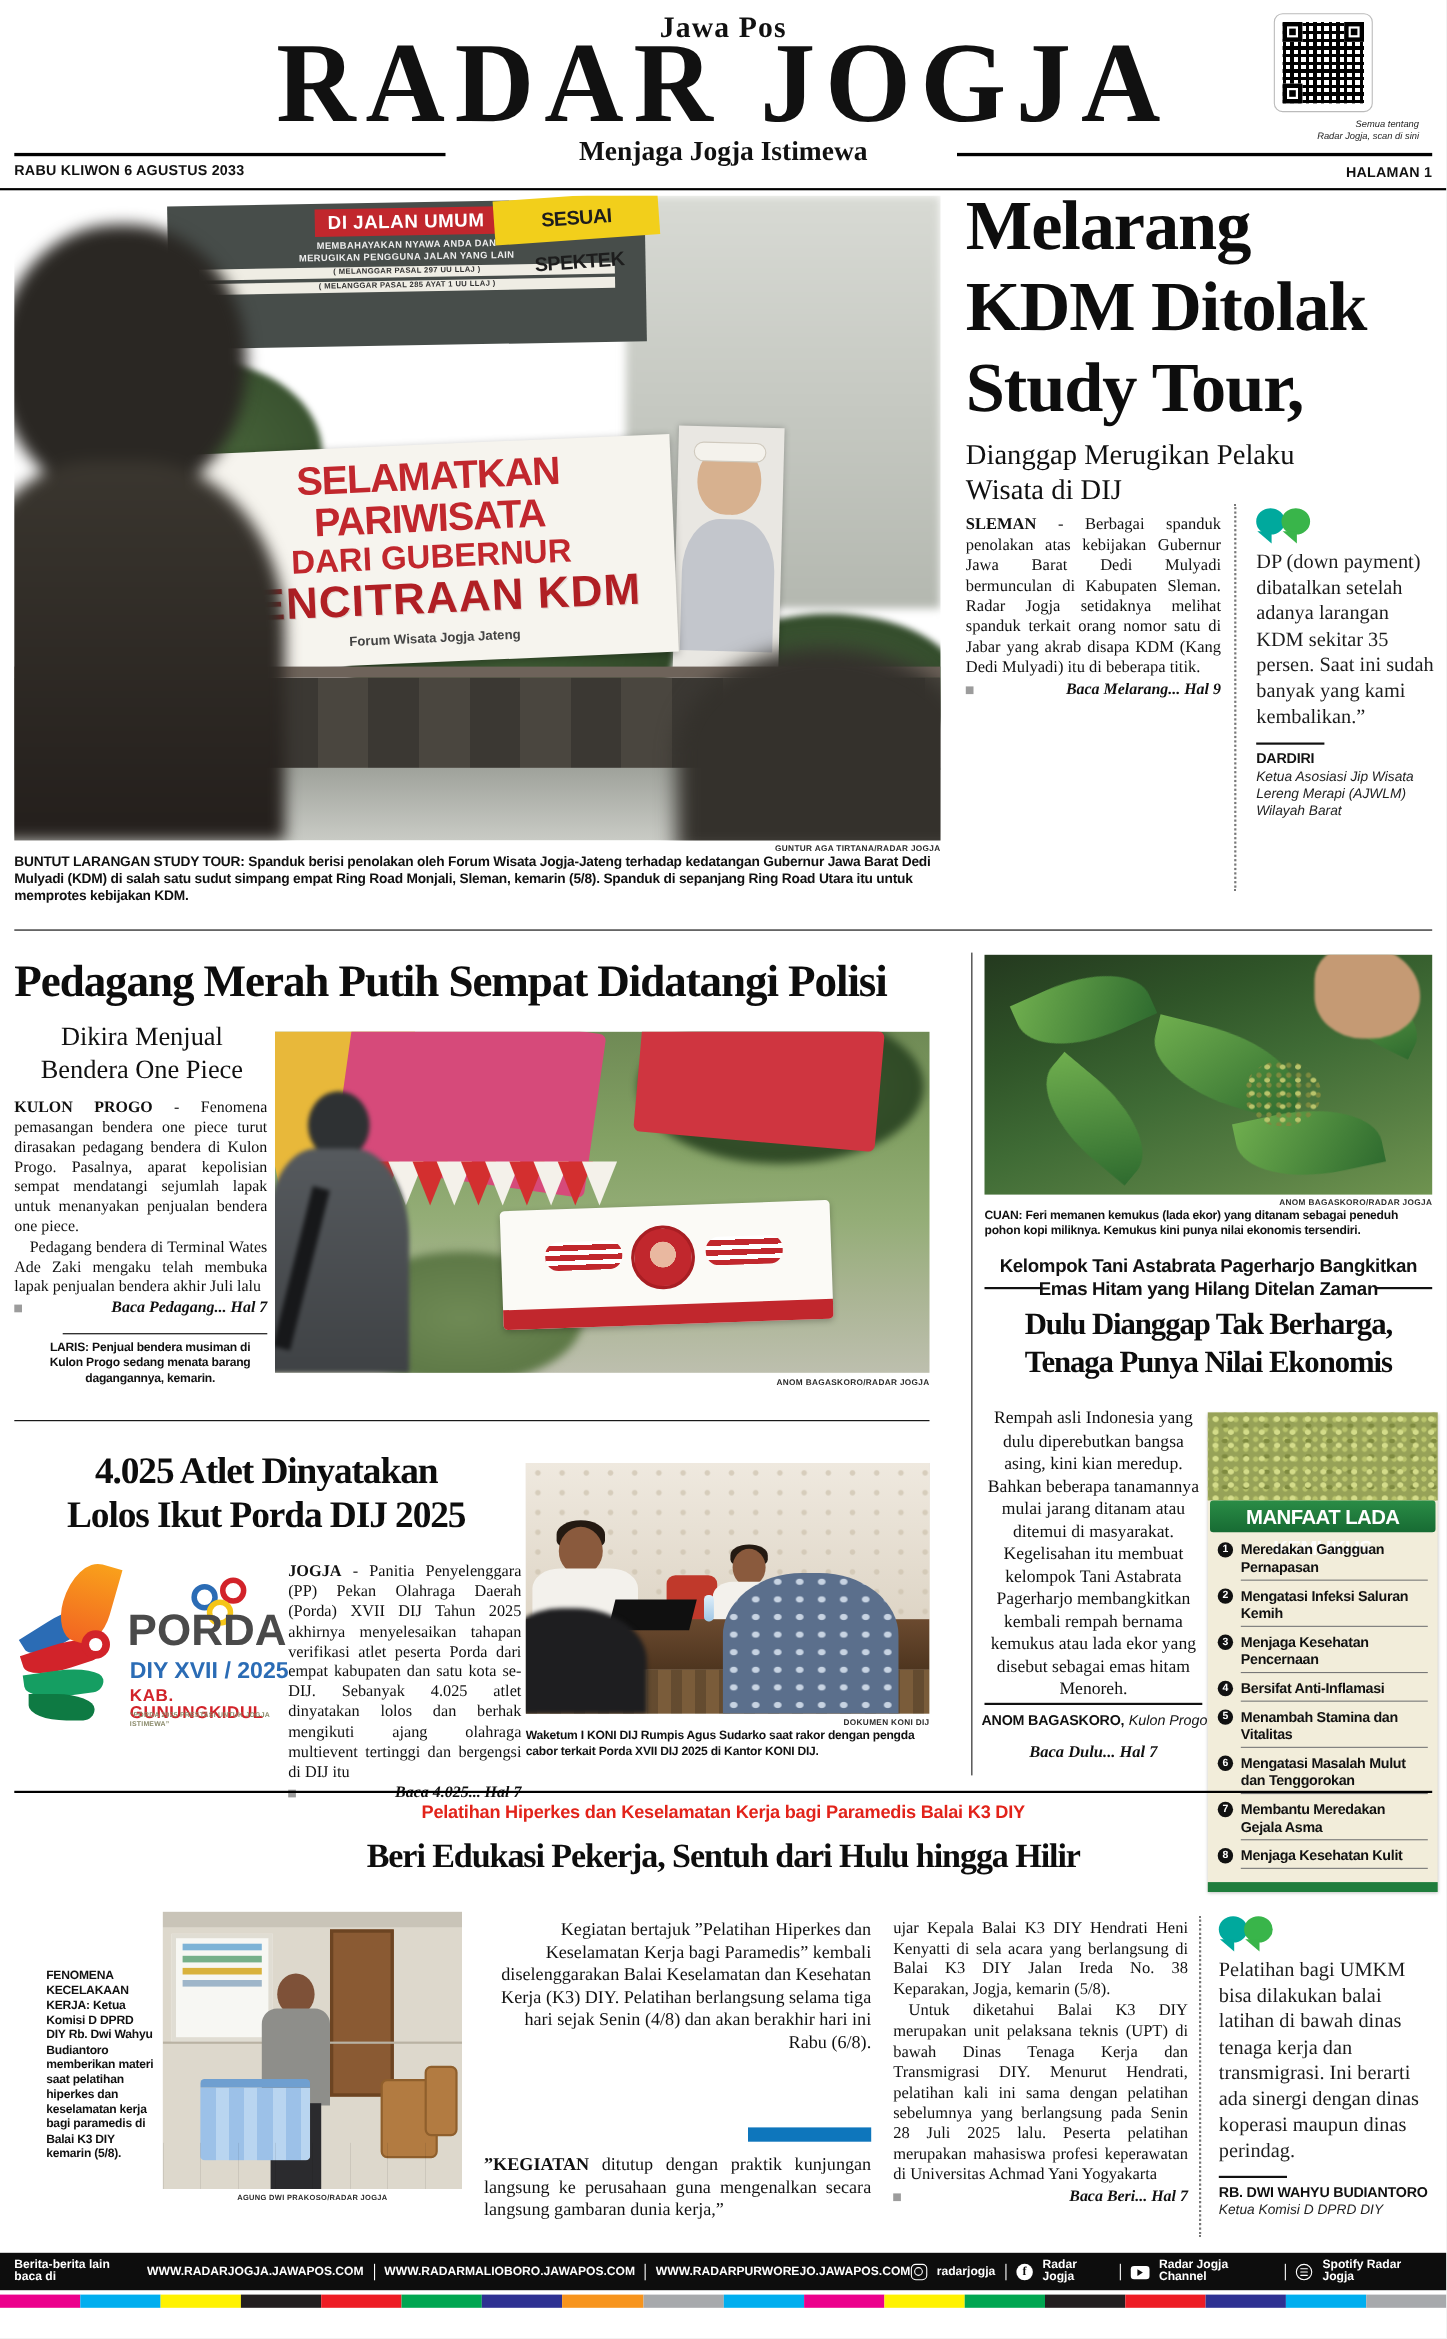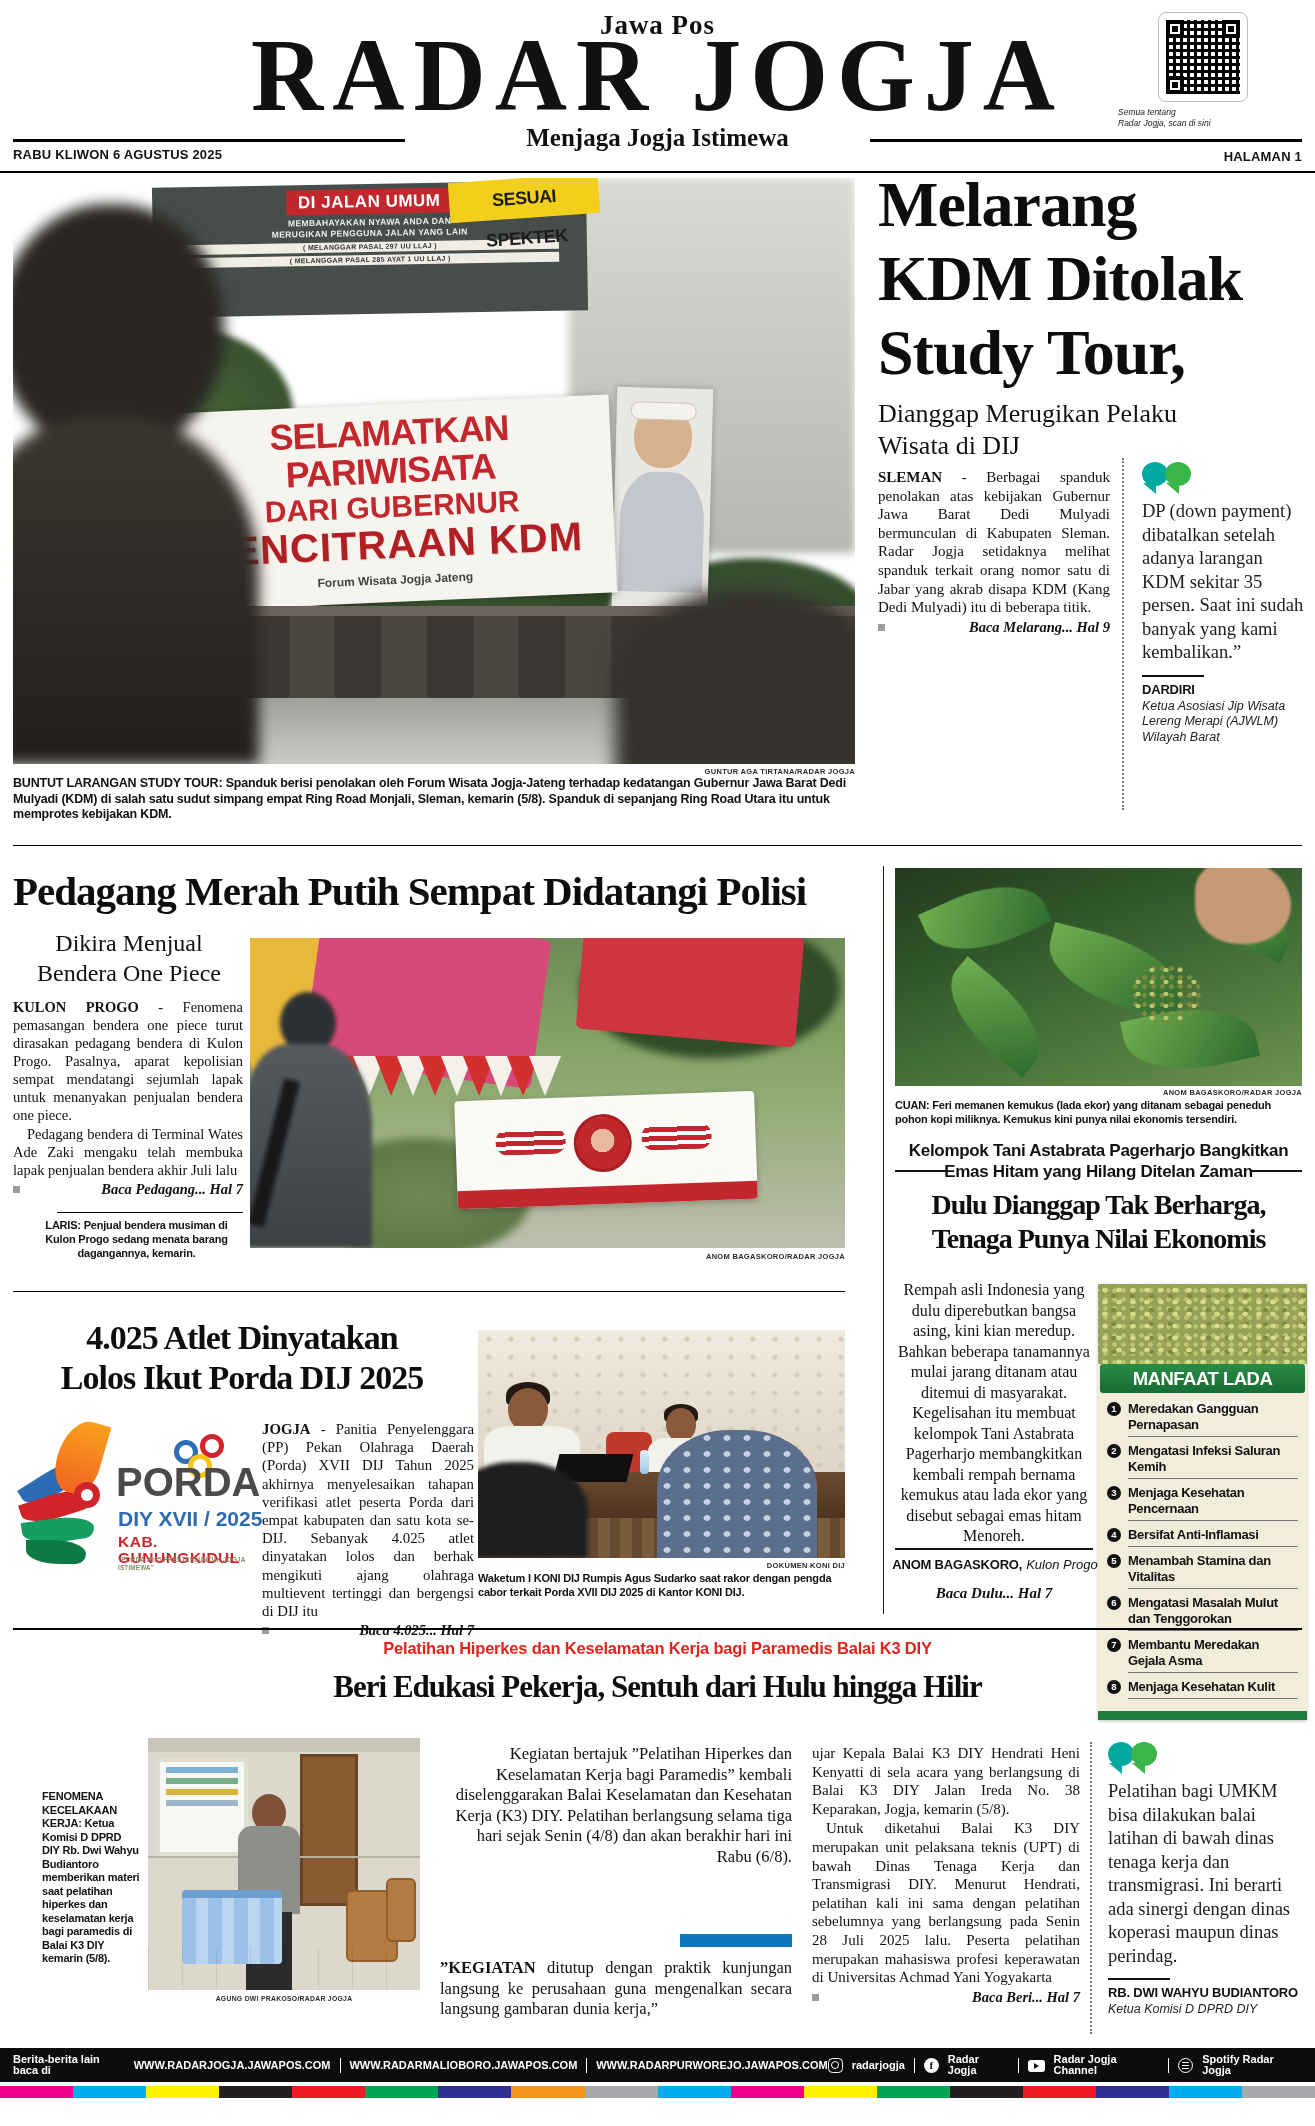--- a/index.html
+++ b/index.html
@@ -19,21 +19,21 @@
   .brand{width:100%;text-align:center;font-weight:700;font-size:27px;letter-spacing:1px}
   .masthead{width:100%;text-align:center;font-weight:700;font-size:100px;line-height:.92;letter-spacing:9px;transform:scaleY(1.04)}
   .motto{width:100%;text-align:center;font-weight:700;font-size:25px}
   .edition{font-family:"Liberation Sans",sans-serif;font-weight:700;font-size:13px;letter-spacing:.2px}
   .qrbox{width:90px;height:90px;border:1px solid #bbb;border-radius:8px;padding:7px;background:#fff}
   .qrpat{width:100%;height:100%;position:relative;background:
     repeating-linear-gradient(0deg,#000 0 3px,transparent 3px 7px),
     repeating-linear-gradient(90deg,#000 0 3px,#fff 3px 7px)}
   .qrf{position:absolute;width:18px;height:18px;border:4px solid #000;background:#fff}
   .qrf i{position:absolute;inset:2px;background:#000;display:block}
-  .qrcap{font-size:8.5px;line-height:10.5px;font-style:italic;text-align:left;font-family:"Liberation Sans",sans-serif;color:#222}
+  .qrcap{font-size:8.5px;line-height:10.5px;font-style:italic;text-align:right;font-family:"Liberation Sans",sans-serif;color:#222}
 
   
   .headline{font-weight:700;color:#0d0d0d;letter-spacing:-1px}
   .body-col p{font-size:15px;line-height:18.6px;text-align:justify}
   .body-col p + p{text-indent:14px;margin-top:1px}
   .dl{font-weight:700}
   .sq{width:7px;height:7px;background:#9c9c9c;display:inline-block;flex:none}
   .more-line{display:flex;align-items:center;justify-content:space-between;margin-top:2px}
   .more{font-weight:700;font-style:italic;font-size:14.5px}
   .credit{font-family:"Liberation Sans",sans-serif;font-weight:700;font-size:7.5px;letter-spacing:.3px;color:#2b2b2b}
@@ -211,21 +211,21 @@
     </div>
   </div>
   <div class="abs qrcap" style="left:1118px;top:107px;width:172px">
     <div>Semua tentang</div>
     <div>Radar Jogja, scan di sini</div>
   </div>
 
   <div class="abs thickrule" style="left:13px;top:139px;width:392px"></div>
   <div class="abs thickrule" style="left:870px;top:139px;width:432px"></div>
   <div class="abs motto" style="top:124px">Menjaga Jogja Istimewa</div>
-  <div class="abs edition" style="left:13px;top:147px">RABU KLIWON 6 AGUSTUS 2025</div>
+  <div class="abs edition" style="left:13px;top:147px">RABU KLIWON 6 AGUSTUS 2033</div>
   <div class="abs edition" style="right:13px;top:149px">HALAMAN 1</div>
   <div class="abs hairline" style="left:0;top:171px;width:1315px"></div>
 
   <div class="photo photo-main" style="left:13px;top:178px;width:842px;height:586px">
     <div class="pm-lightwall"></div>
     <div class="pm-fol" style="left:60px;top:150px;width:220px;height:170px;background:radial-gradient(#49663b,#32492a)"></div>
     <div class="pm-fol" style="left:300px;top:330px;width:300px;height:170px;background:radial-gradient(#3f5c34,#2a3f23)"></div>
     <div class="pm-fol" style="left:620px;top:380px;width:240px;height:130px;background:radial-gradient(#44603a,#2d4426)"></div>
     <div class="pm-topbanner">
       <div class="pm-red">DI JALAN UMUM</div>

